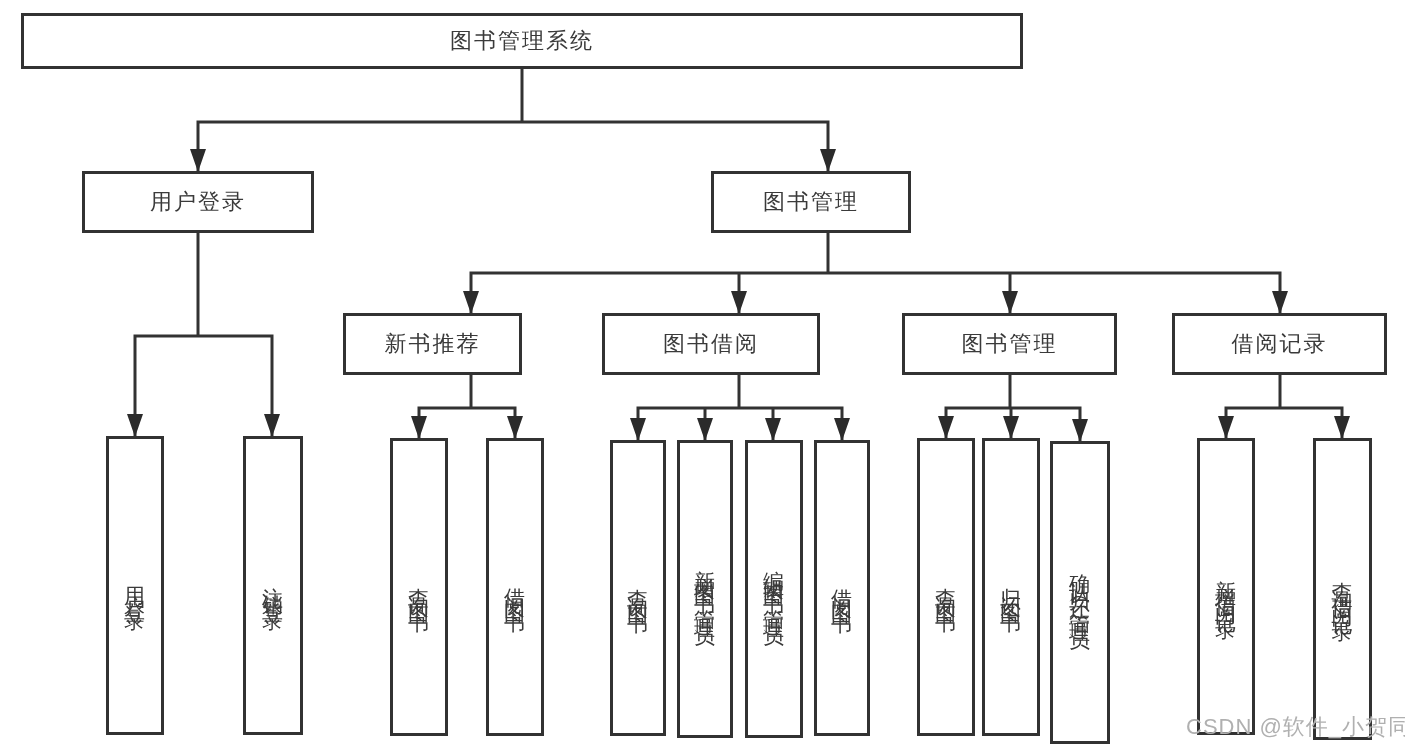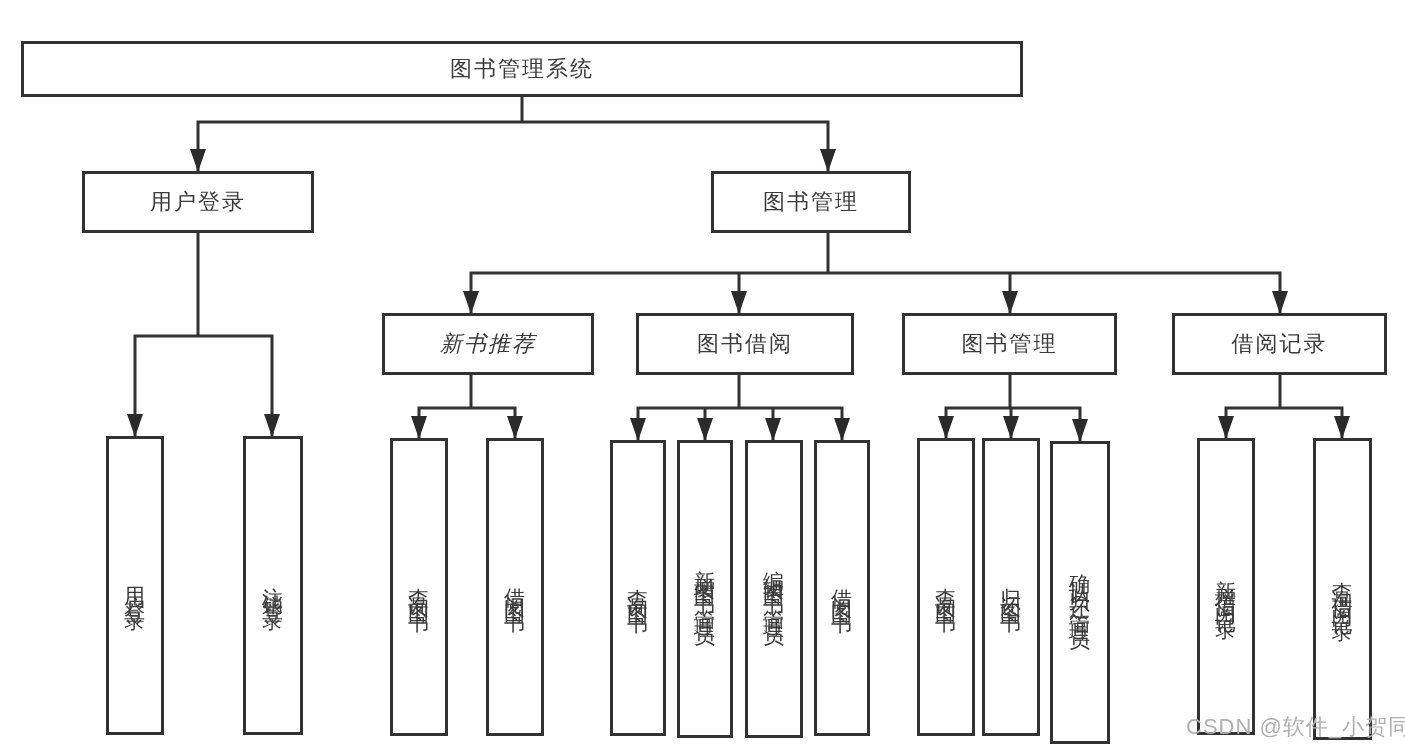--- a/index.html
+++ b/index.html
@@ -32,27 +32,27 @@
     white-space: nowrap;
   }
   .vnode .lbl {
     writing-mode: vertical-rl;
     font-size: 21px;
     letter-spacing: 8px;
     line-height: 1;
     white-space: normal;
   }
   
-  .n-root   { left: 21px;  top: 13px;  width: 1002px; height: 56px; margin-top: 28px; }
+  .n-root   { left: 21px;  top: 13px;  width: 1002px; height: 56px; }
   
   .n-ulogin { left: 82px;  top: 171px; width: 232px; height: 62px; }
   .n-bmgmt  { left: 711px; top: 171px; width: 200px; height: 62px; }
   
-  .n-nbr    { left: 382px; top: 313px; width: 212px; height: 62px; font-style: italic; }
-  .n-bb     { left: 636px; top: 313px; width: 218px; height: 62px; }
+  .n-nbr    { left: 343px; top: 313px; width: 179px; height: 62px; }
+  .n-bb     { left: 602px; top: 313px; width: 218px; height: 62px; }
   .n-cb     { left: 902px; top: 313px; width: 215px; height: 62px; }
   .n-br     { left: 1172px;top: 313px; width: 215px; height: 62px; }
   
   .n-a1 { left: 106px;  top: 436px; width: 58px; height: 299px; }
   .n-a2 { left: 243px;  top: 436px; width: 60px; height: 299px; }
   .n-b1 { left: 390px;  top: 438px; width: 58px; height: 298px; }
   .n-b2 { left: 486px;  top: 438px; width: 58px; height: 298px; }
   .n-c1 { left: 610px;  top: 440px; width: 56px; height: 296px; }
   .n-c2 { left: 677px;  top: 440px; width: 56px; height: 298px; }
   .n-c3 { left: 745px;  top: 440px; width: 58px; height: 298px; }

